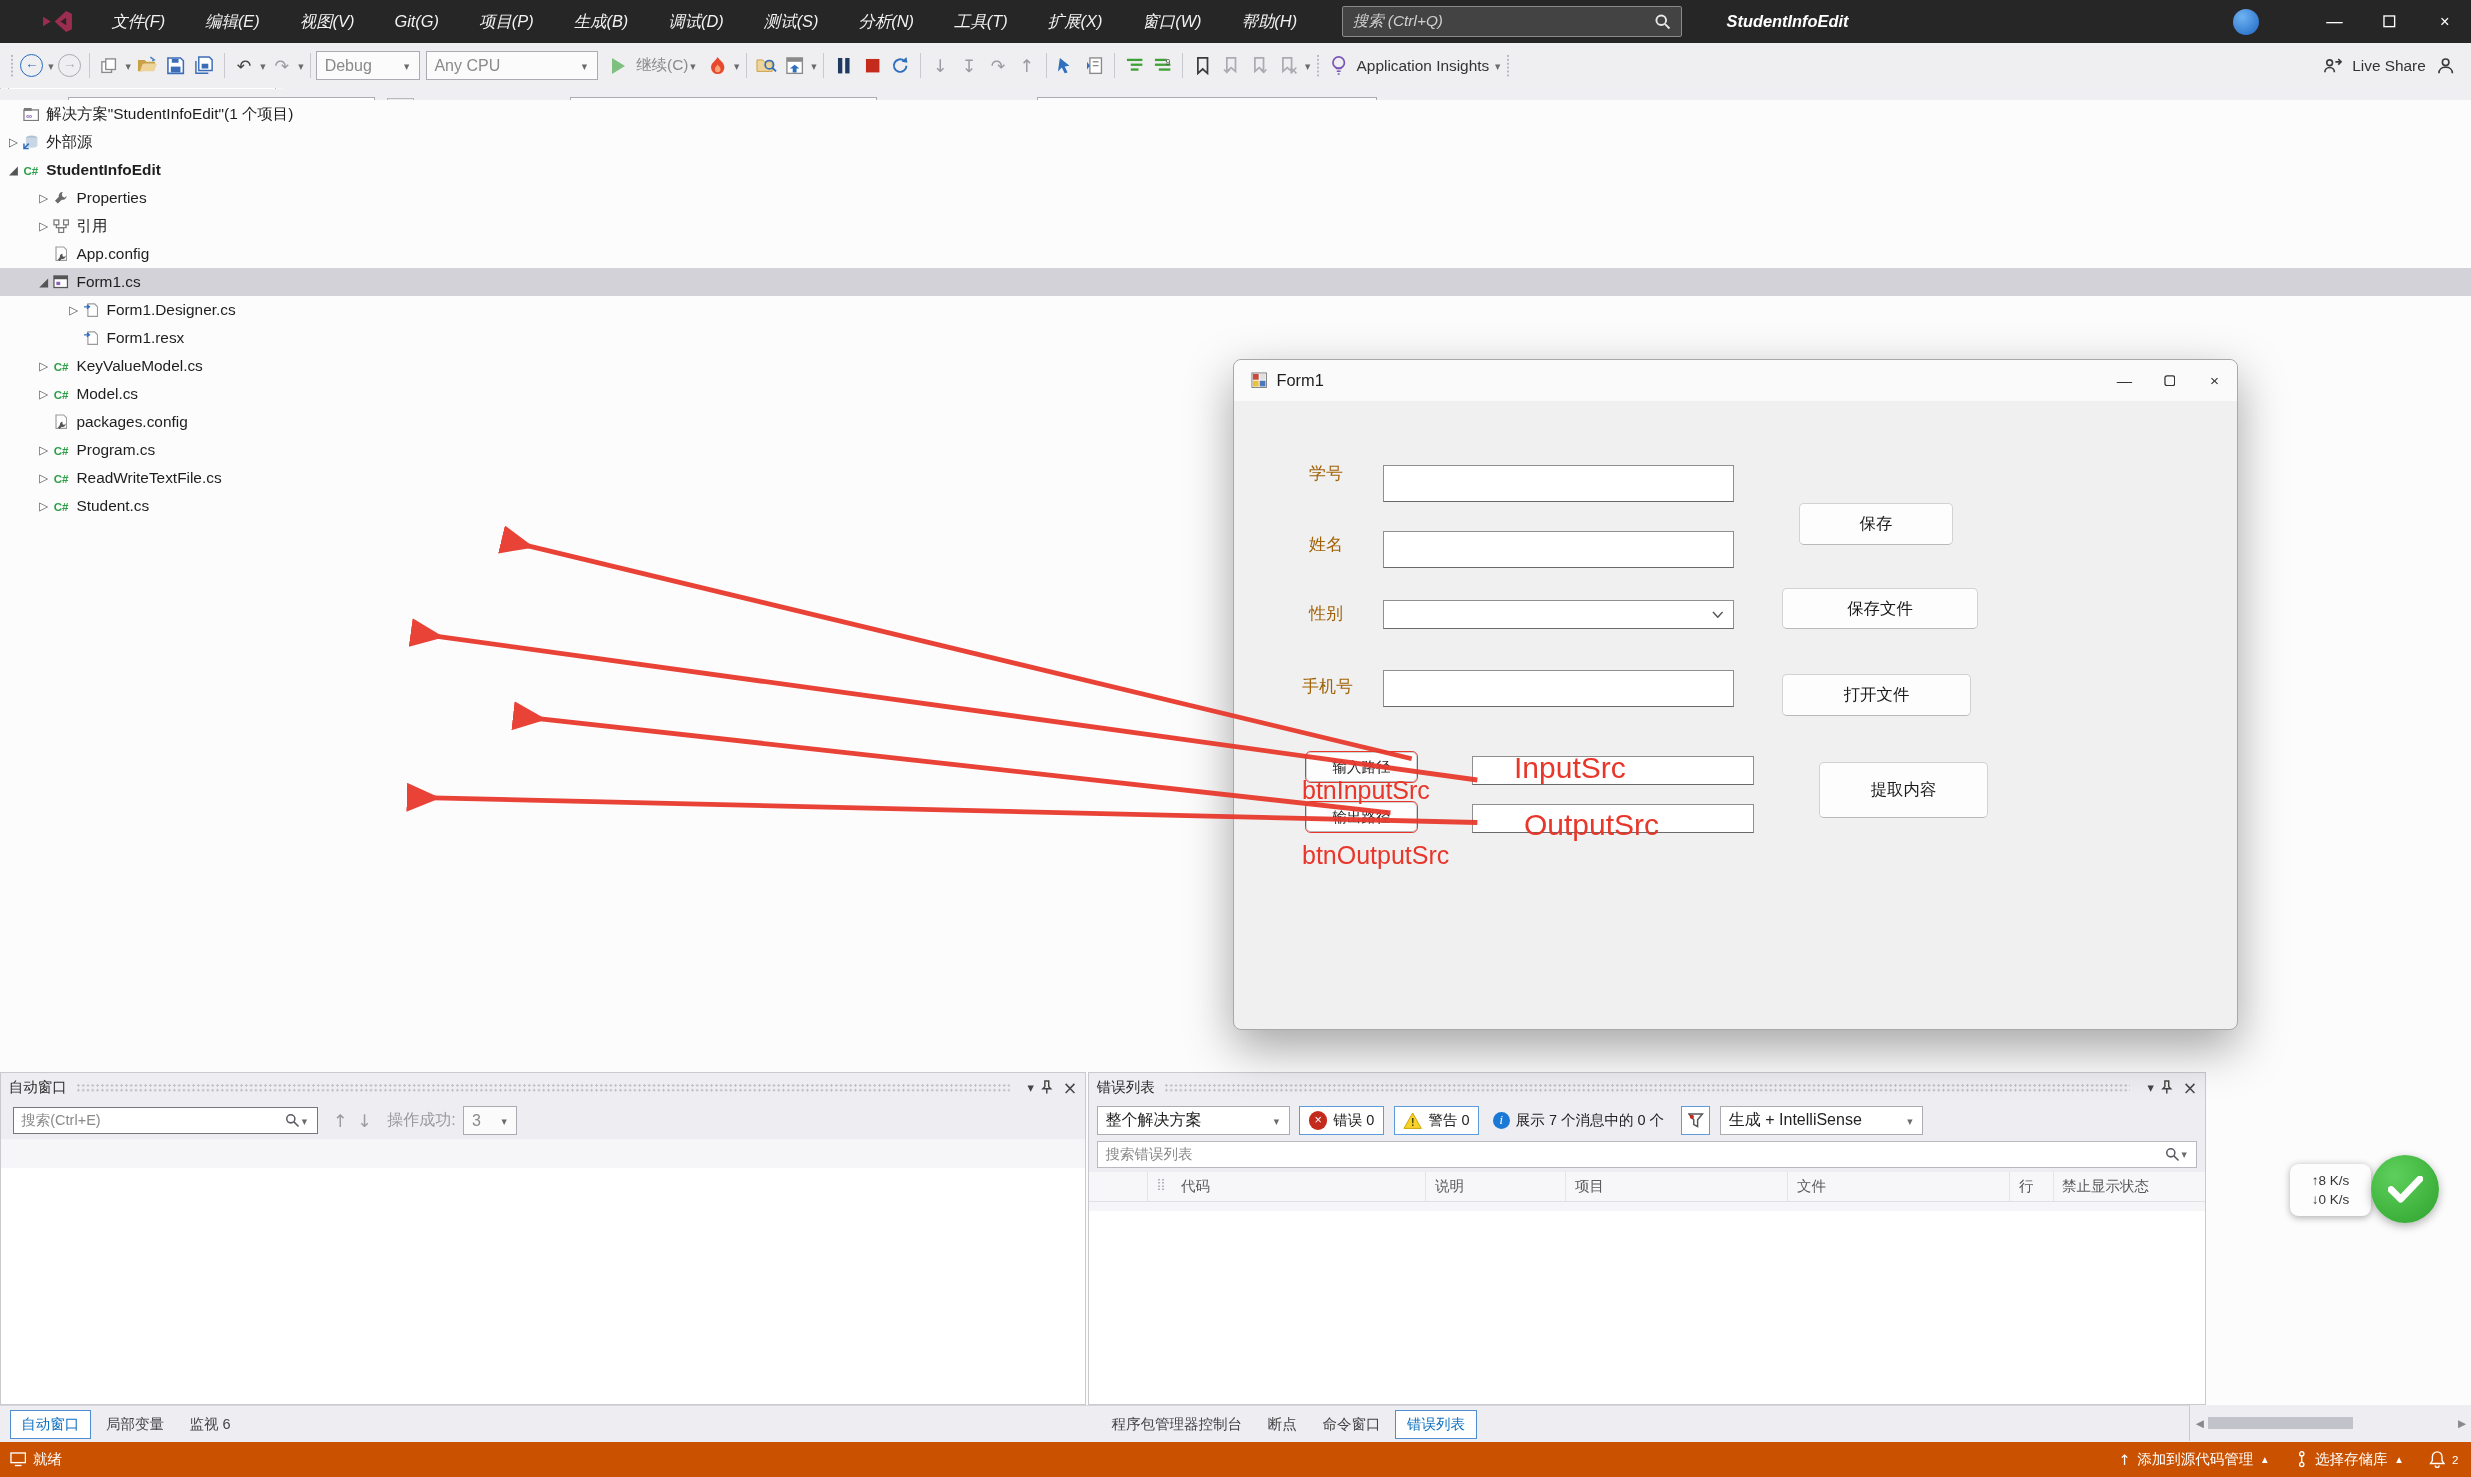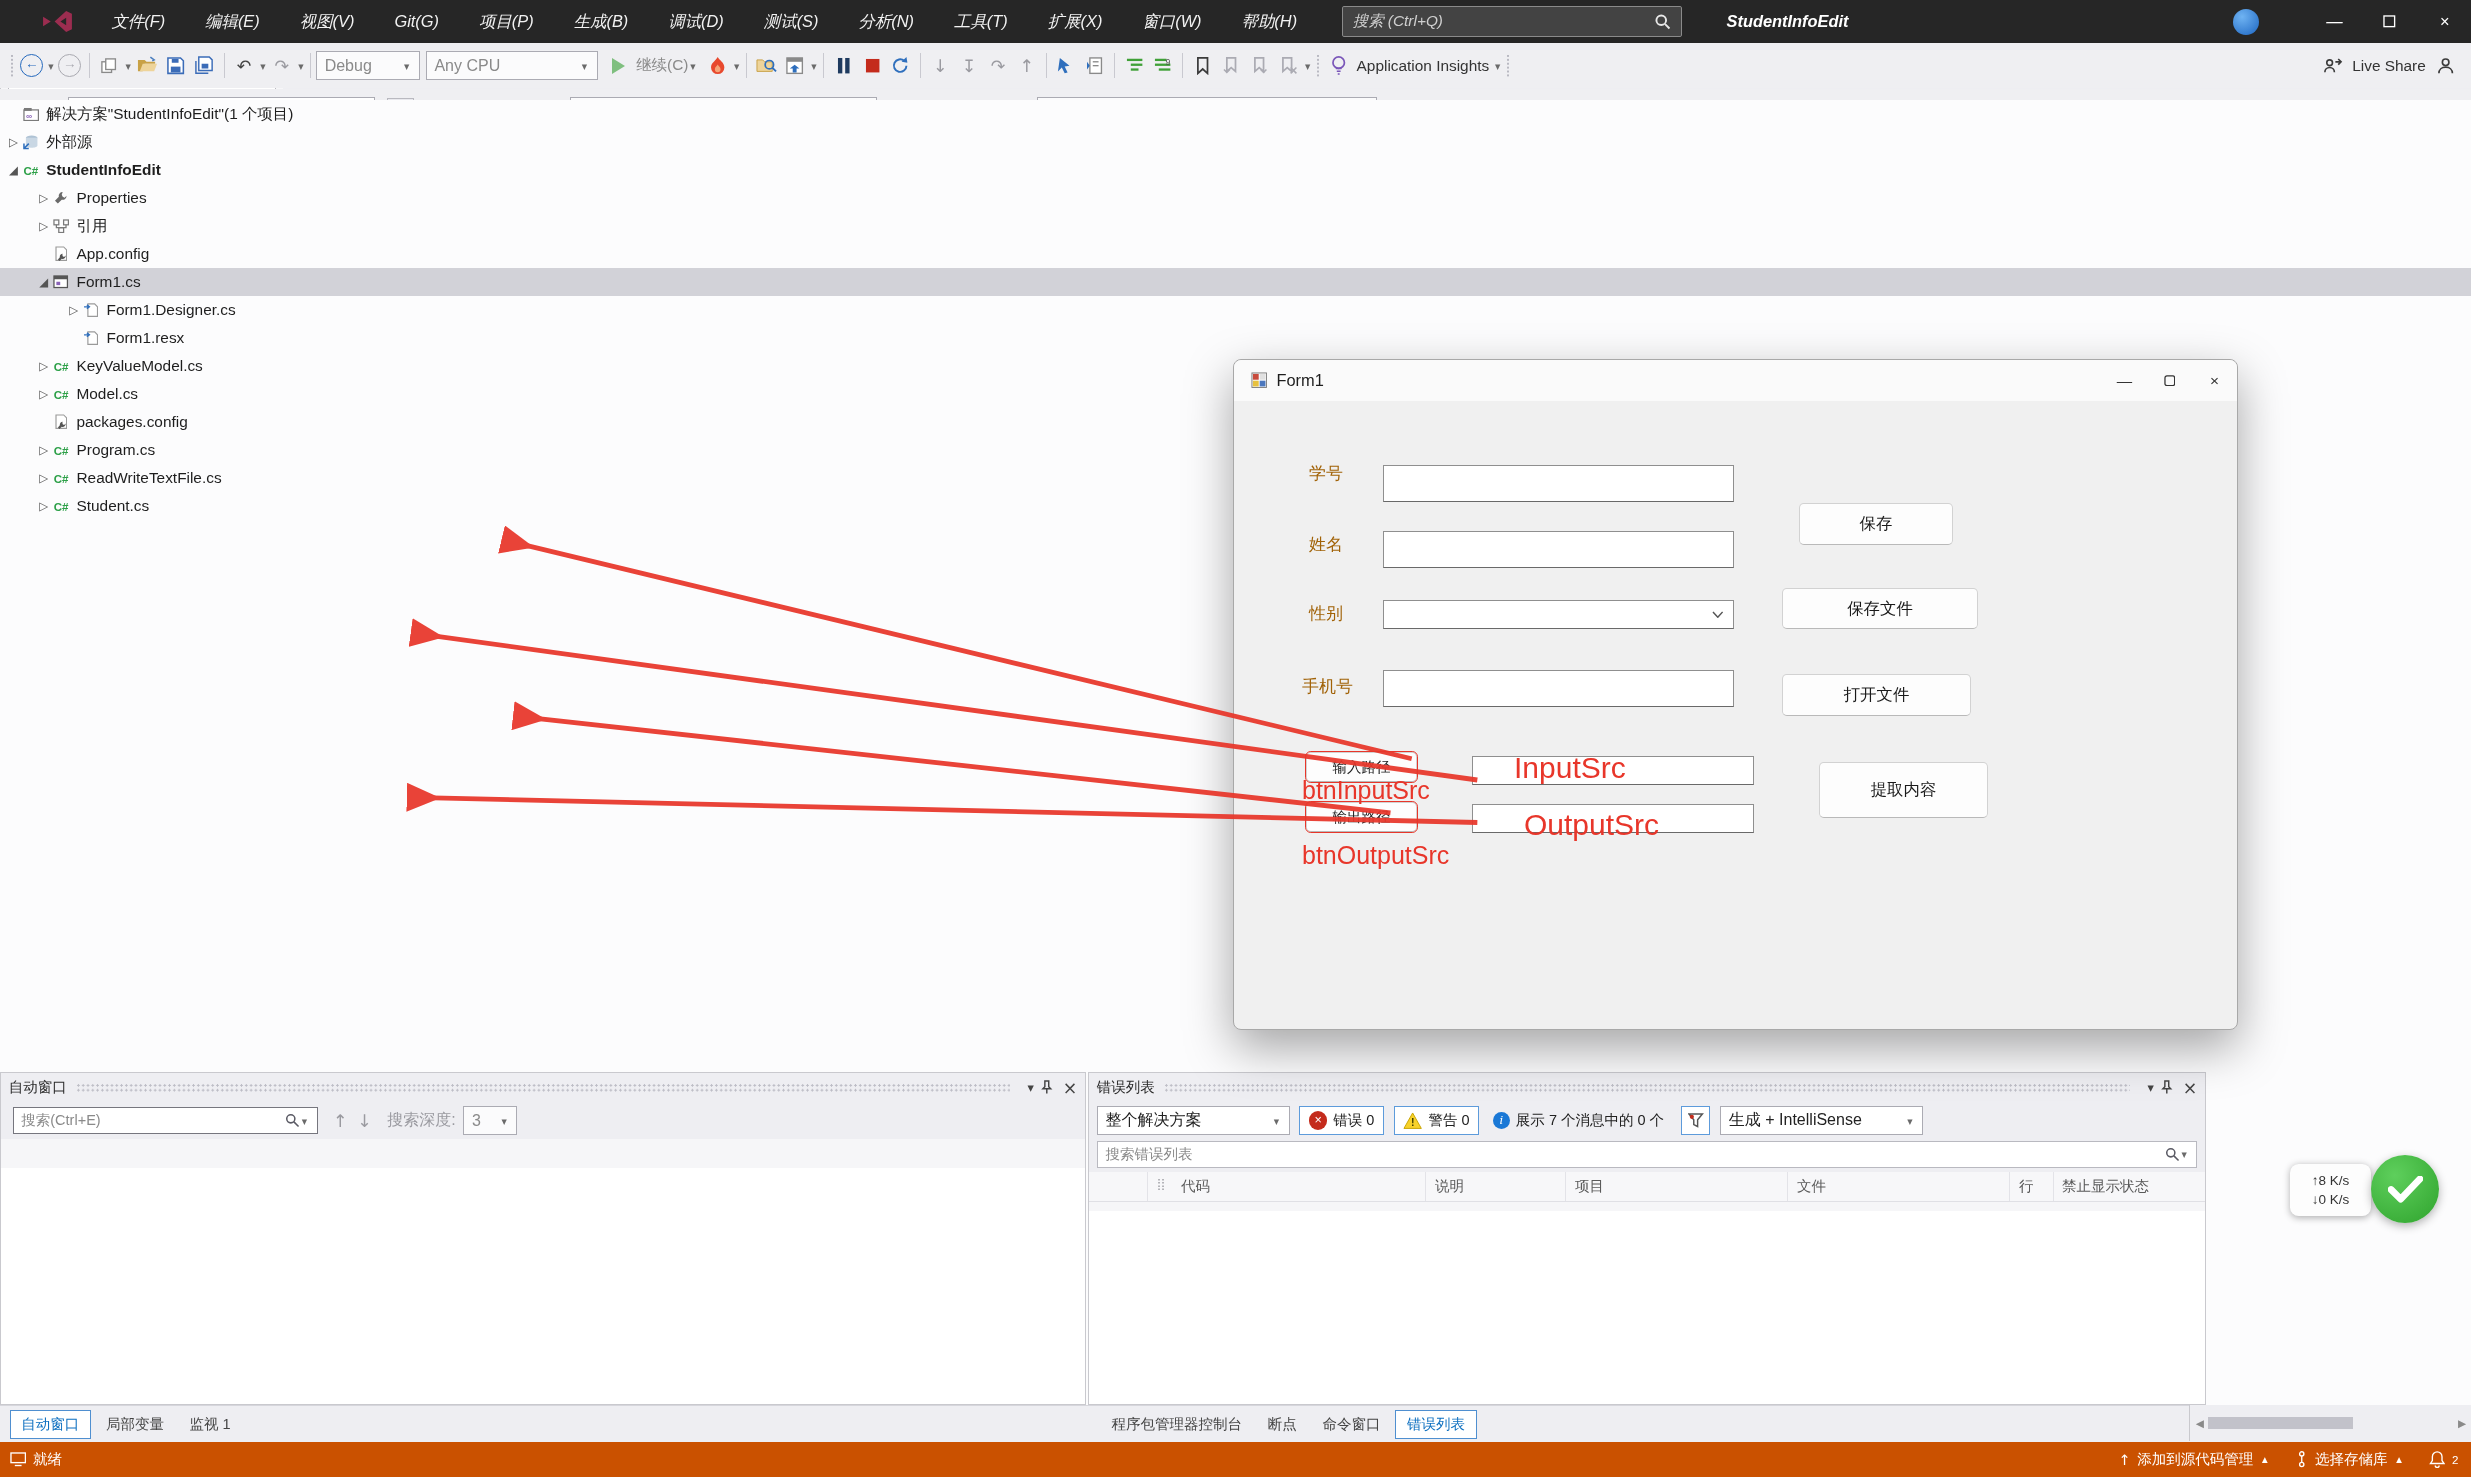--- a/index.html
+++ b/index.html
@@ -865,21 +865,21 @@
       <div class="searchbox" style="width:305px">
         <span style="flex:1">搜索(Ctrl+E)</span>
         <svg width="14.5" height="14.5" viewBox="0 0 15 15">
             <circle cx="6" cy="6" r="4.2" fill="none" stroke="#5a5a64" stroke-width="1.6"></circle>
             <line x1="9.2" y1="9.2" x2="14" y2="14" stroke="#5a5a64" stroke-width="1.6"></line>
           </svg>
         <span class="caret">▾</span>
       </div>
       <span class="tglyph gray" style="margin-left:15.4px">↑</span>
       <span class="tglyph gray" style="margin-left:9.7px">↓</span>
-      <span style="color:#9a9aa0;margin-left:15.4px">搜索深度:</span>
+      <span style="color:#9a9aa0;margin-left:15.4px">操作成功:</span>
       <div class="combo" style="width:54px;margin-left:7.7px">
           <span class="cv">3</span>
           <span class="caret">▾</span>
         </div>
     </div>
     <div class="pbody" style="top:95px"></div>
   </div>
 
   <div id="errpanel" class="panel">
     <div class="phead">
@@ -949,21 +949,21 @@
       <div class="colsep" style="left:920px"></div>
       <div class="colsep" style="left:964px"></div>
     </div>
     <div class="pbody" style="top:138px"></div>
   </div>
 
   <div id="bottomtabs">
     <div id="ltabs">
       <span class="btab active">自动窗口</span>
       <span class="btab">局部变量</span>
-      <span class="btab">监视 1</span>
+      <span class="btab">监视 6</span>
     </div>
     <div id="rtabs">
       <span class="btab">程序包管理器控制台</span>
       <span class="btab">断点</span>
       <span class="btab">命令窗口</span>
       <span class="btab active">错误列表</span>
     </div>
   </div>
 
   <div id="statusbar">

